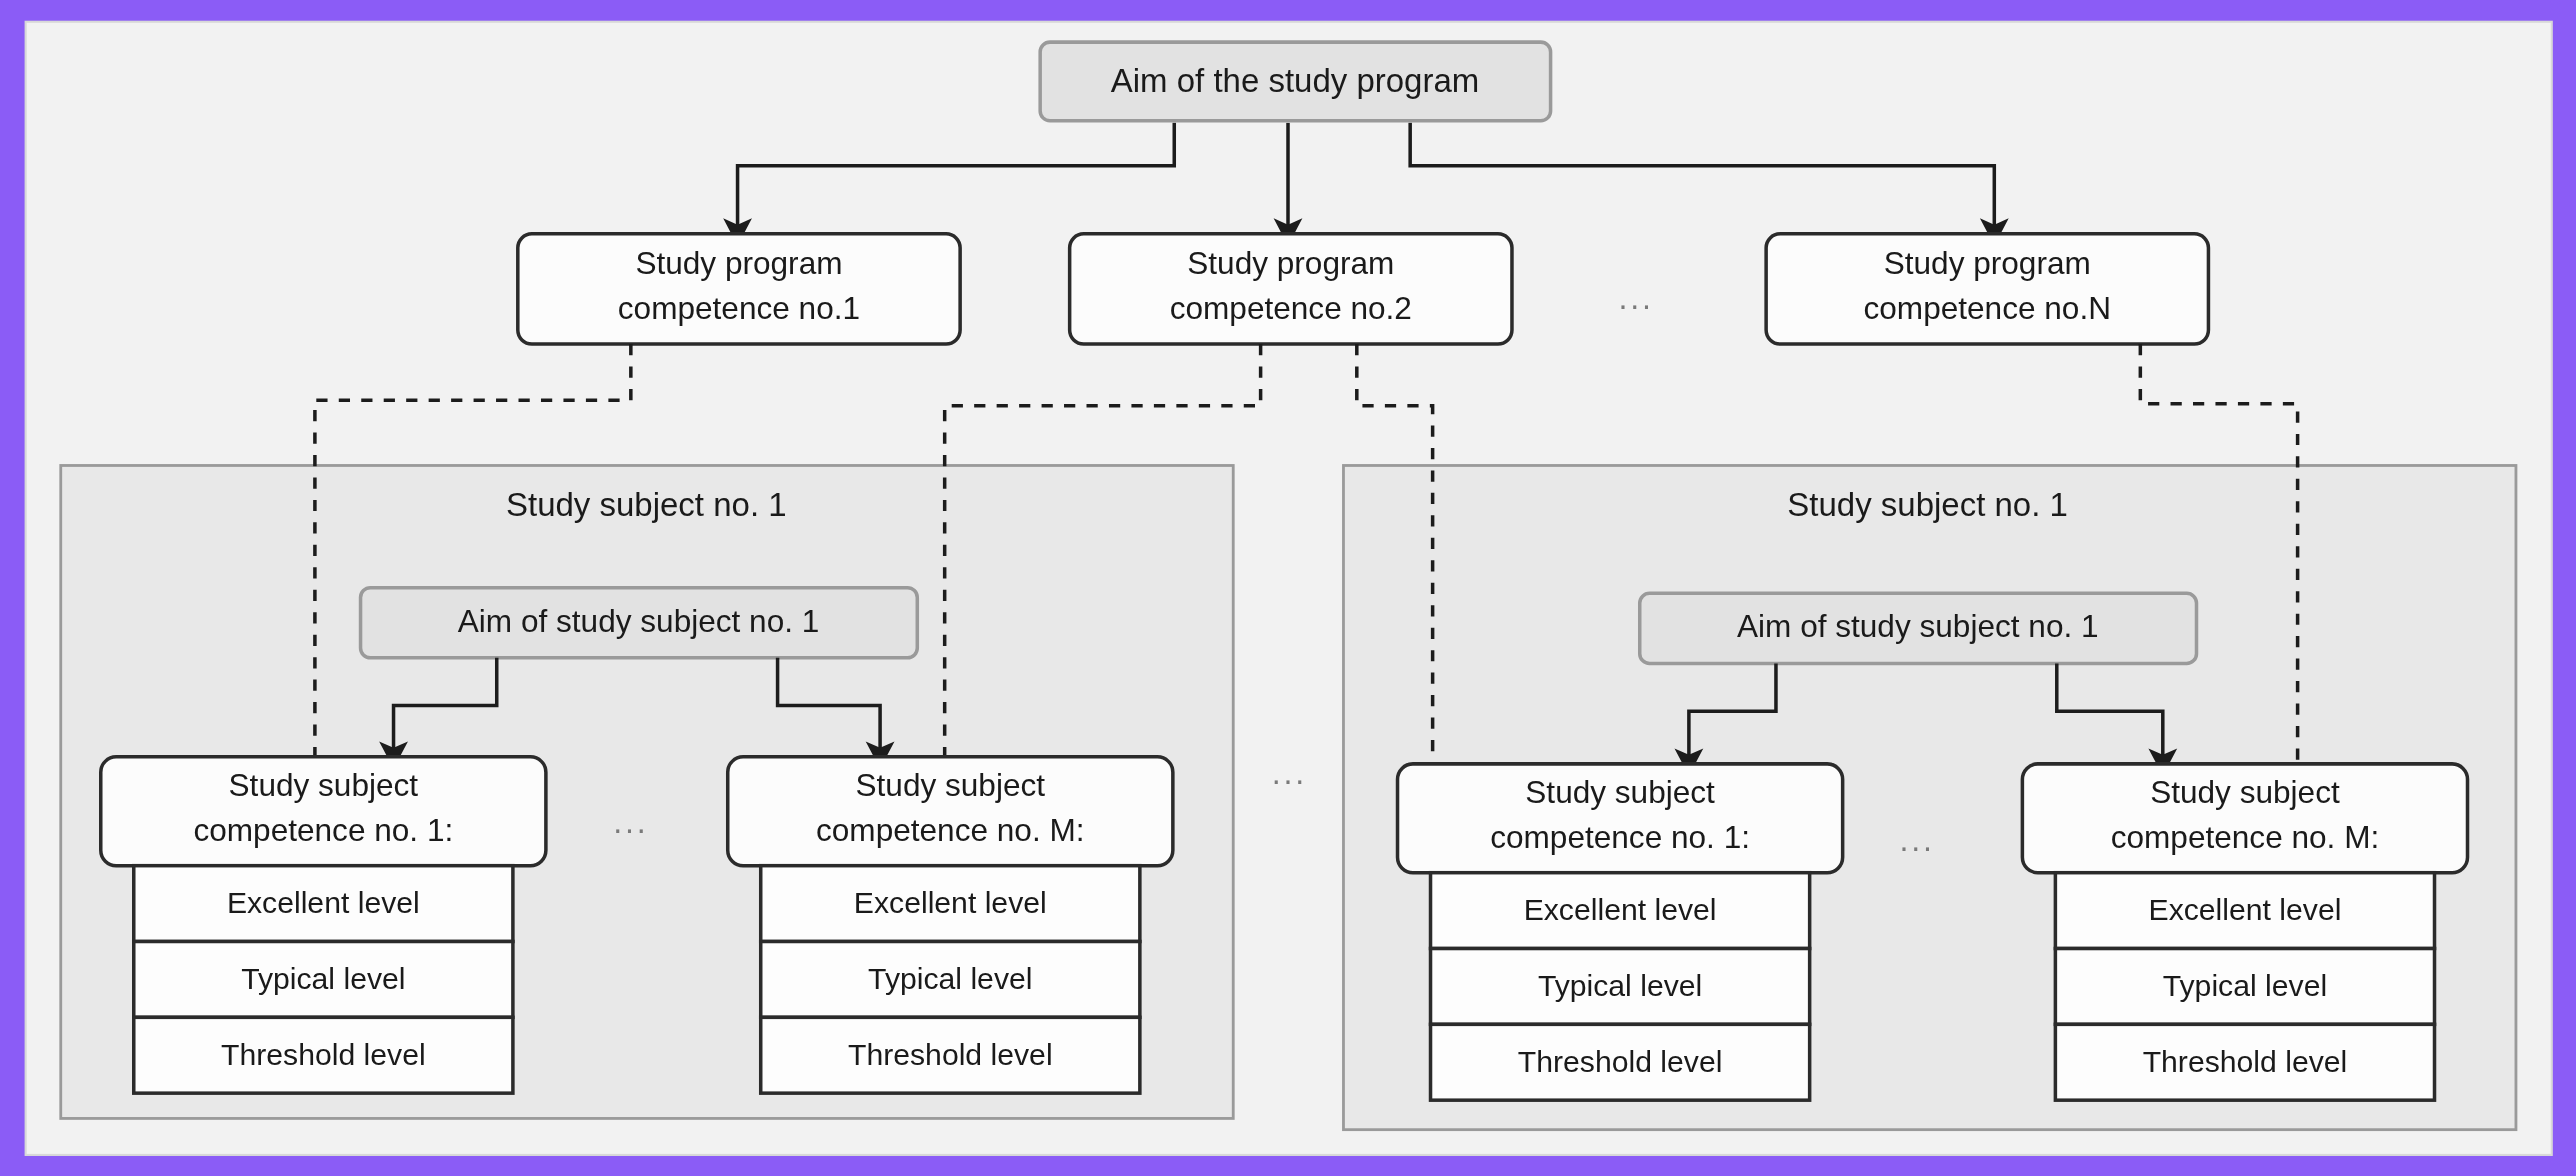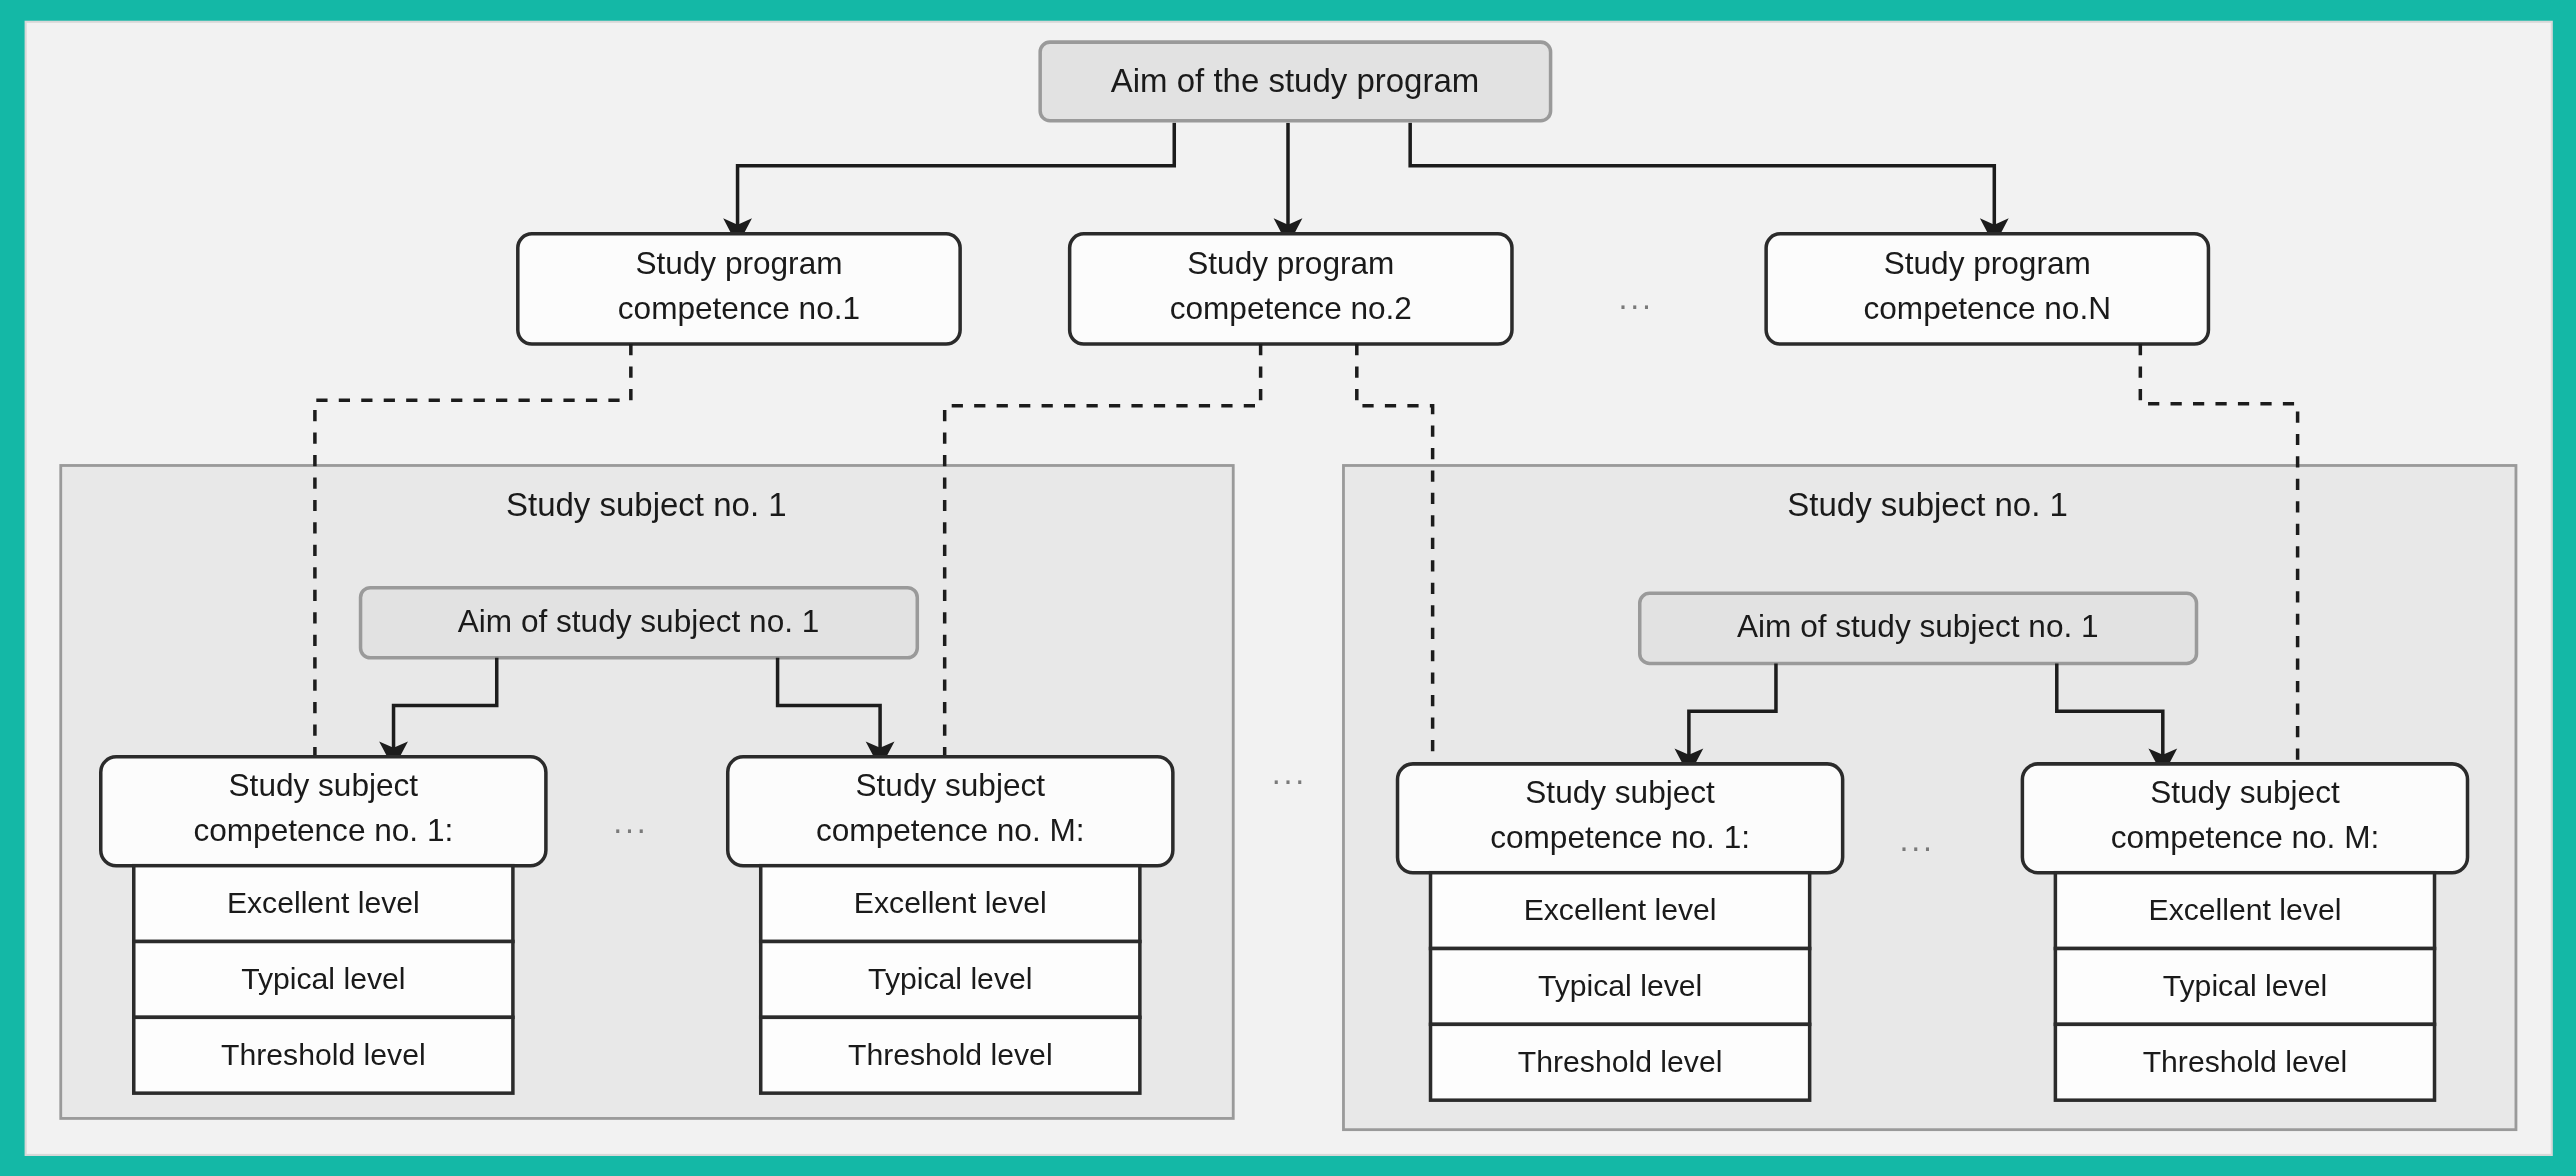--- a/index.html
+++ b/index.html
@@ -7,21 +7,21 @@
     padding: 0;
     background: #ffffff;
   }
   body {
     font-family: "Liberation Sans", sans-serif;
   }
   #stage {
     position: relative;
     width: 2576px;
     height: 1176px;
-    background: #14b8a6;
+    background: #8b5cf6;
     overflow: hidden;
   }
   svg#diagram {
     position: absolute;
     left: 0;
     top: 0;
     width: 2576px;
     height: 1176px;
   }
   .outer-frame {

